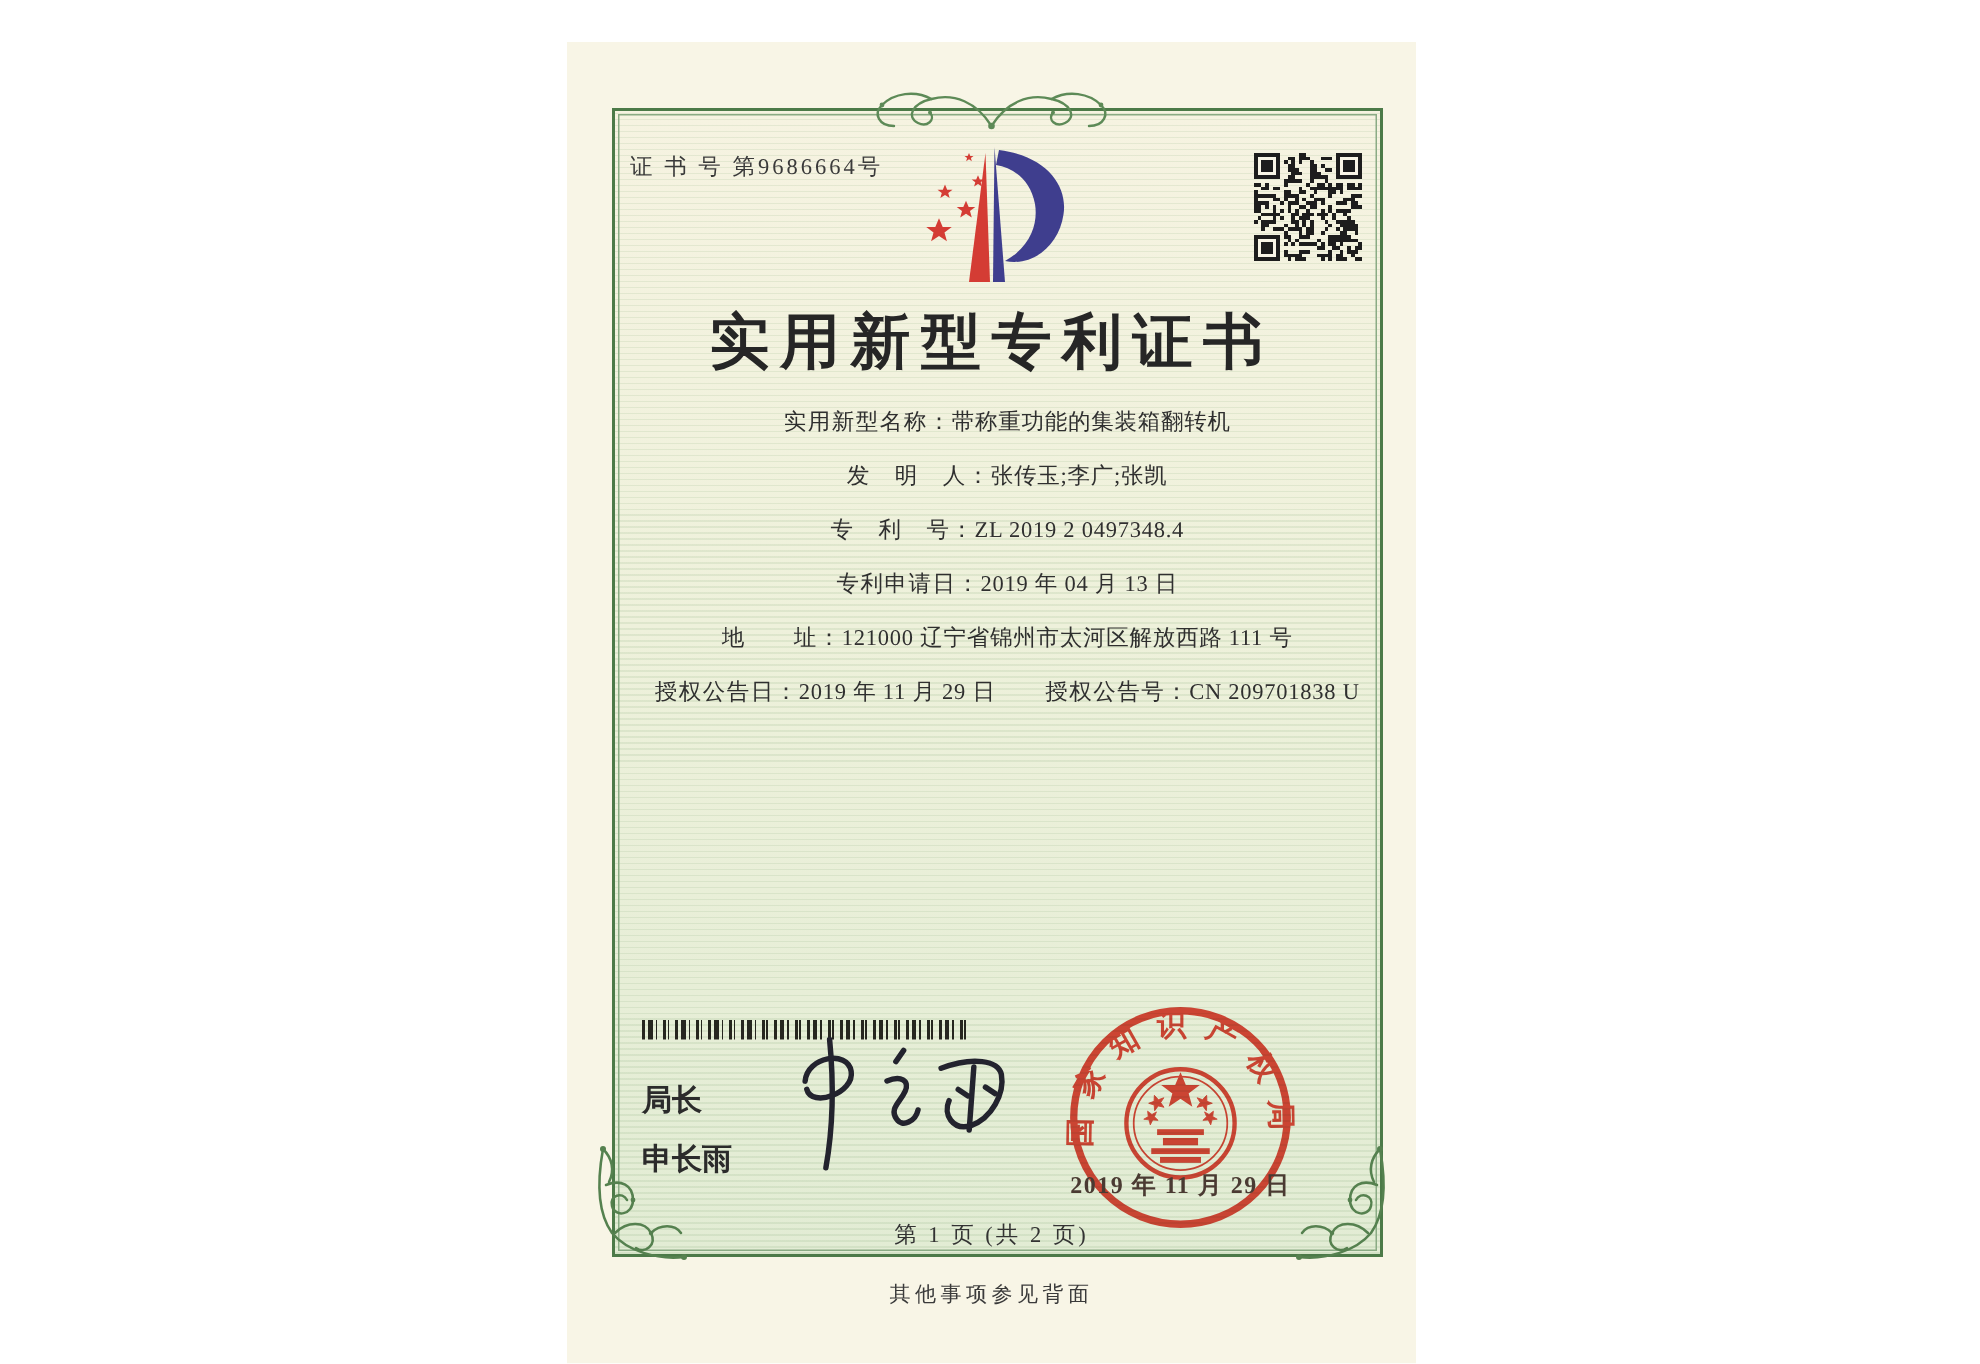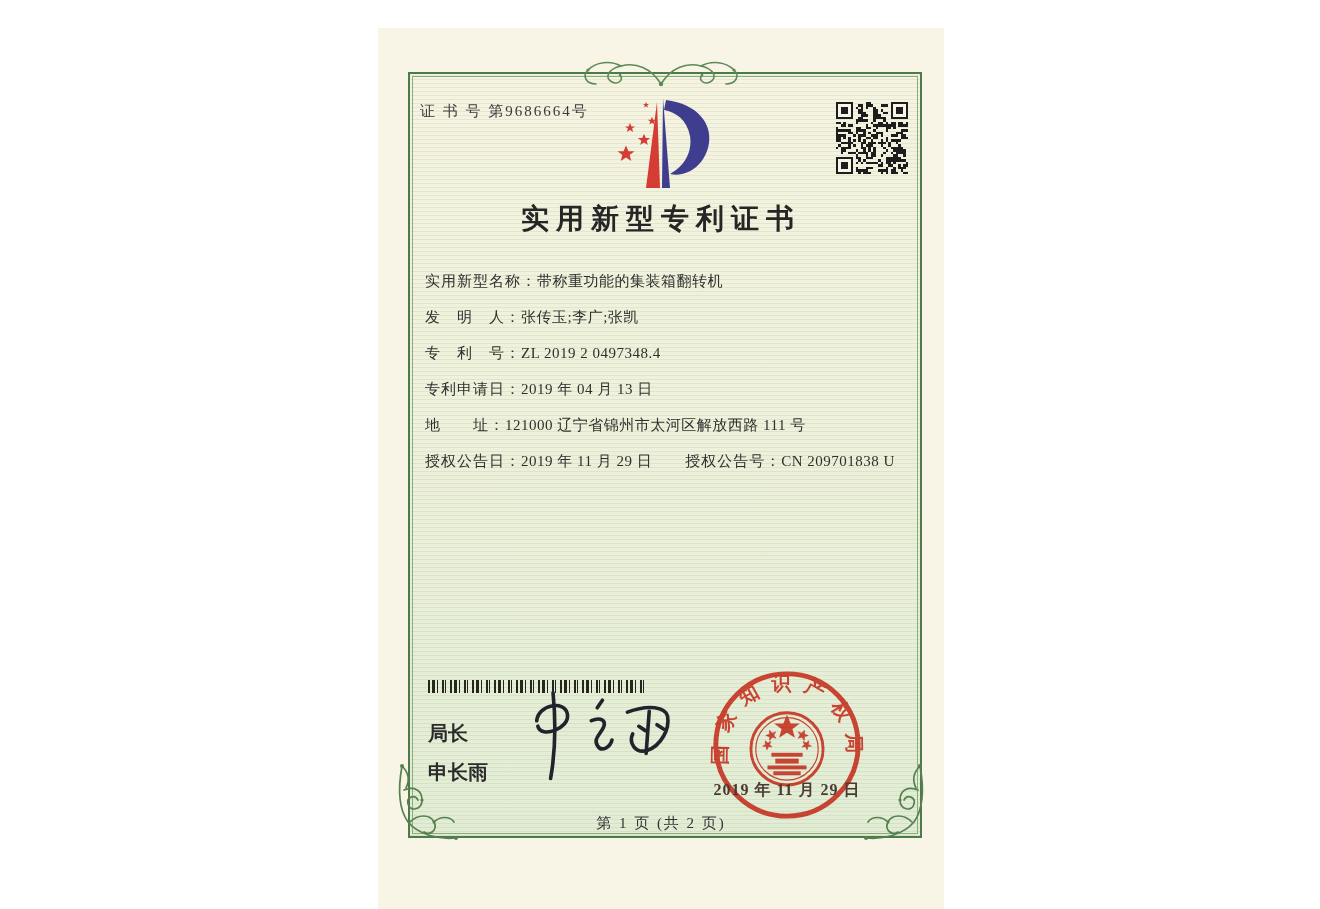--- a/index.html
+++ b/index.html
@@ -23,23 +23,23 @@
   .corner-br { position:absolute; right:10px; top:732px; transform:scaleX(-1); }
 
   .cert-no { position:absolute; left:42px; top:74px; font-size:15px; color:#3a3a3a;
     letter-spacing:2px; }
 
   .logo { position:absolute; left:50%; top:60px; transform:translateX(-50%); }
 
   .qr { position:absolute; left:458px; top:74px; width:72px; height:72px; }
 
   .title { position:absolute; left:0; top:172px; width:100%; text-align:center;
-    font-size:28px; font-weight:600; color:#262626; letter-spacing:7px; }
-
-  .fields { position:absolute; left:47px; top:244px; right:26px; }
+    font-size:40px; font-weight:600; color:#262626; letter-spacing:7px; }
+
+  .fields { position:absolute; left:47px; top:244px; right:26px;text-align:center; }
   .field-row { height:36px; font-size:15px; color:#2f2f2f; white-space:nowrap; }
   .field-row .lbl { letter-spacing:1px; }
   .field-row .val { letter-spacing:0.5px; }
   .grant-pair { display:inline-block; margin-left:33px; }
 
   .paragraphs { position:absolute; left:47px; right:30px; top:497px;
     font-size:14.5px; line-height:26px; color:#2f2f2f; text-align:justify; }
   .paragraphs p { text-indent:2em; }
 
   .barcode { position:absolute; left:50px; top:652px; width:220px; height:13px;
@@ -525,15 +525,16 @@
           <rect x="64" y="88" width="32" height="4" stroke="none"></rect>
           <rect x="68" y="94" width="24" height="5" stroke="none"></rect>
           <rect x="60" y="101" width="40" height="4" stroke="none"></rect>
           <rect x="66" y="107" width="28" height="4" stroke="none"></rect>
         </g>
       </svg>
     </div>
     <div class="seal-date">2019 年 11 月 29 日</div>
 
     <div class="page-num">第 1 页 (共 2 页)</div>
+    <div class="back-note">其他事项参见背面</div>
 
   </div>
 </div>
 
 </body></html>

